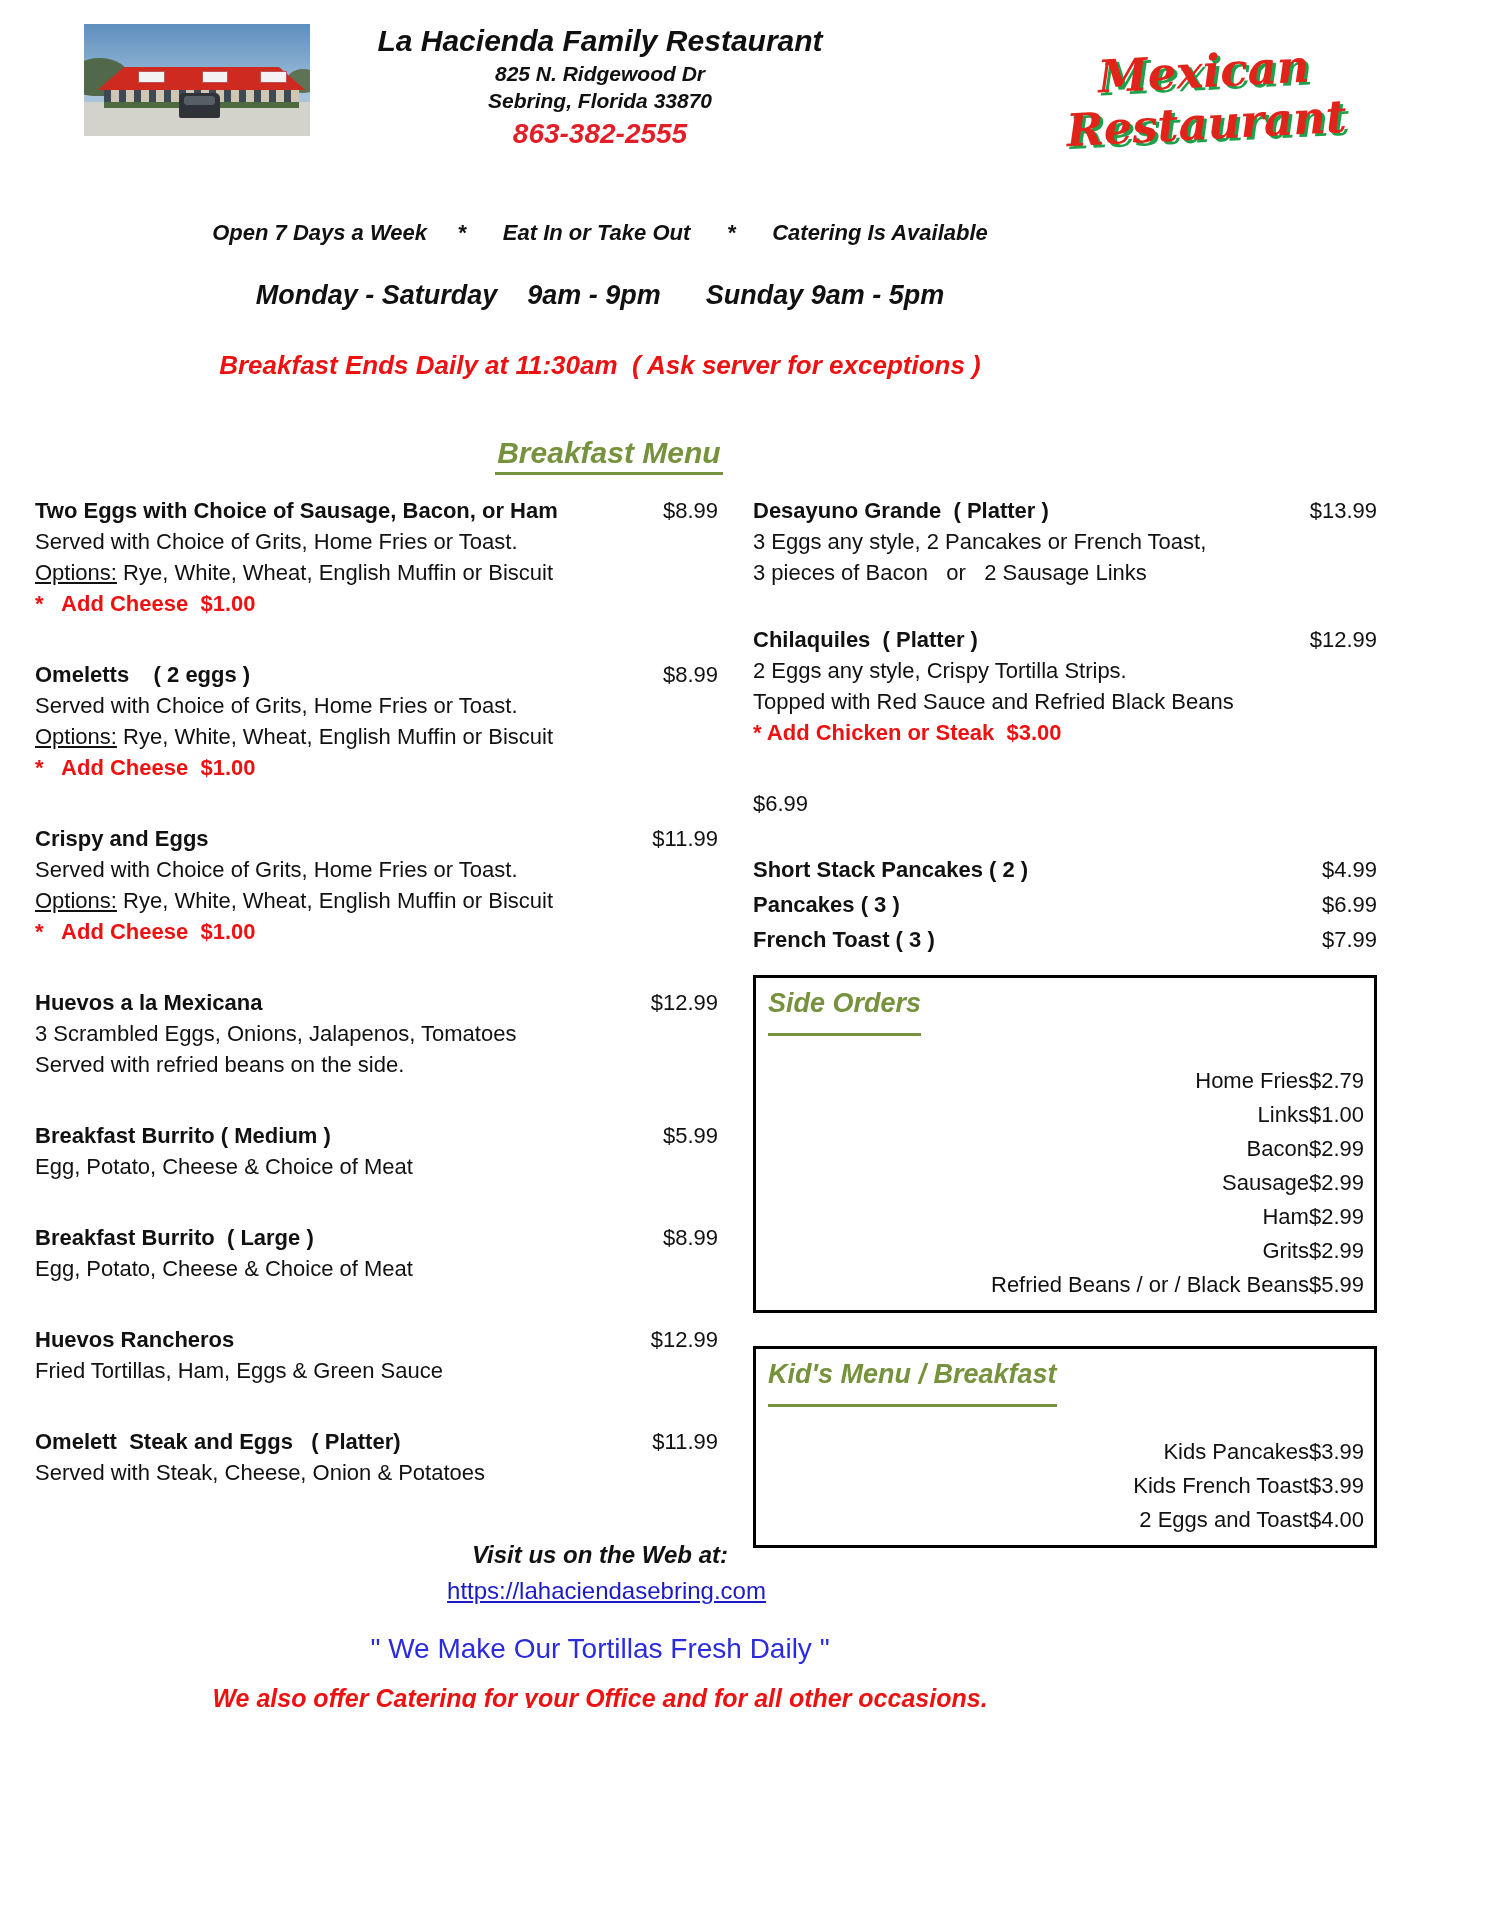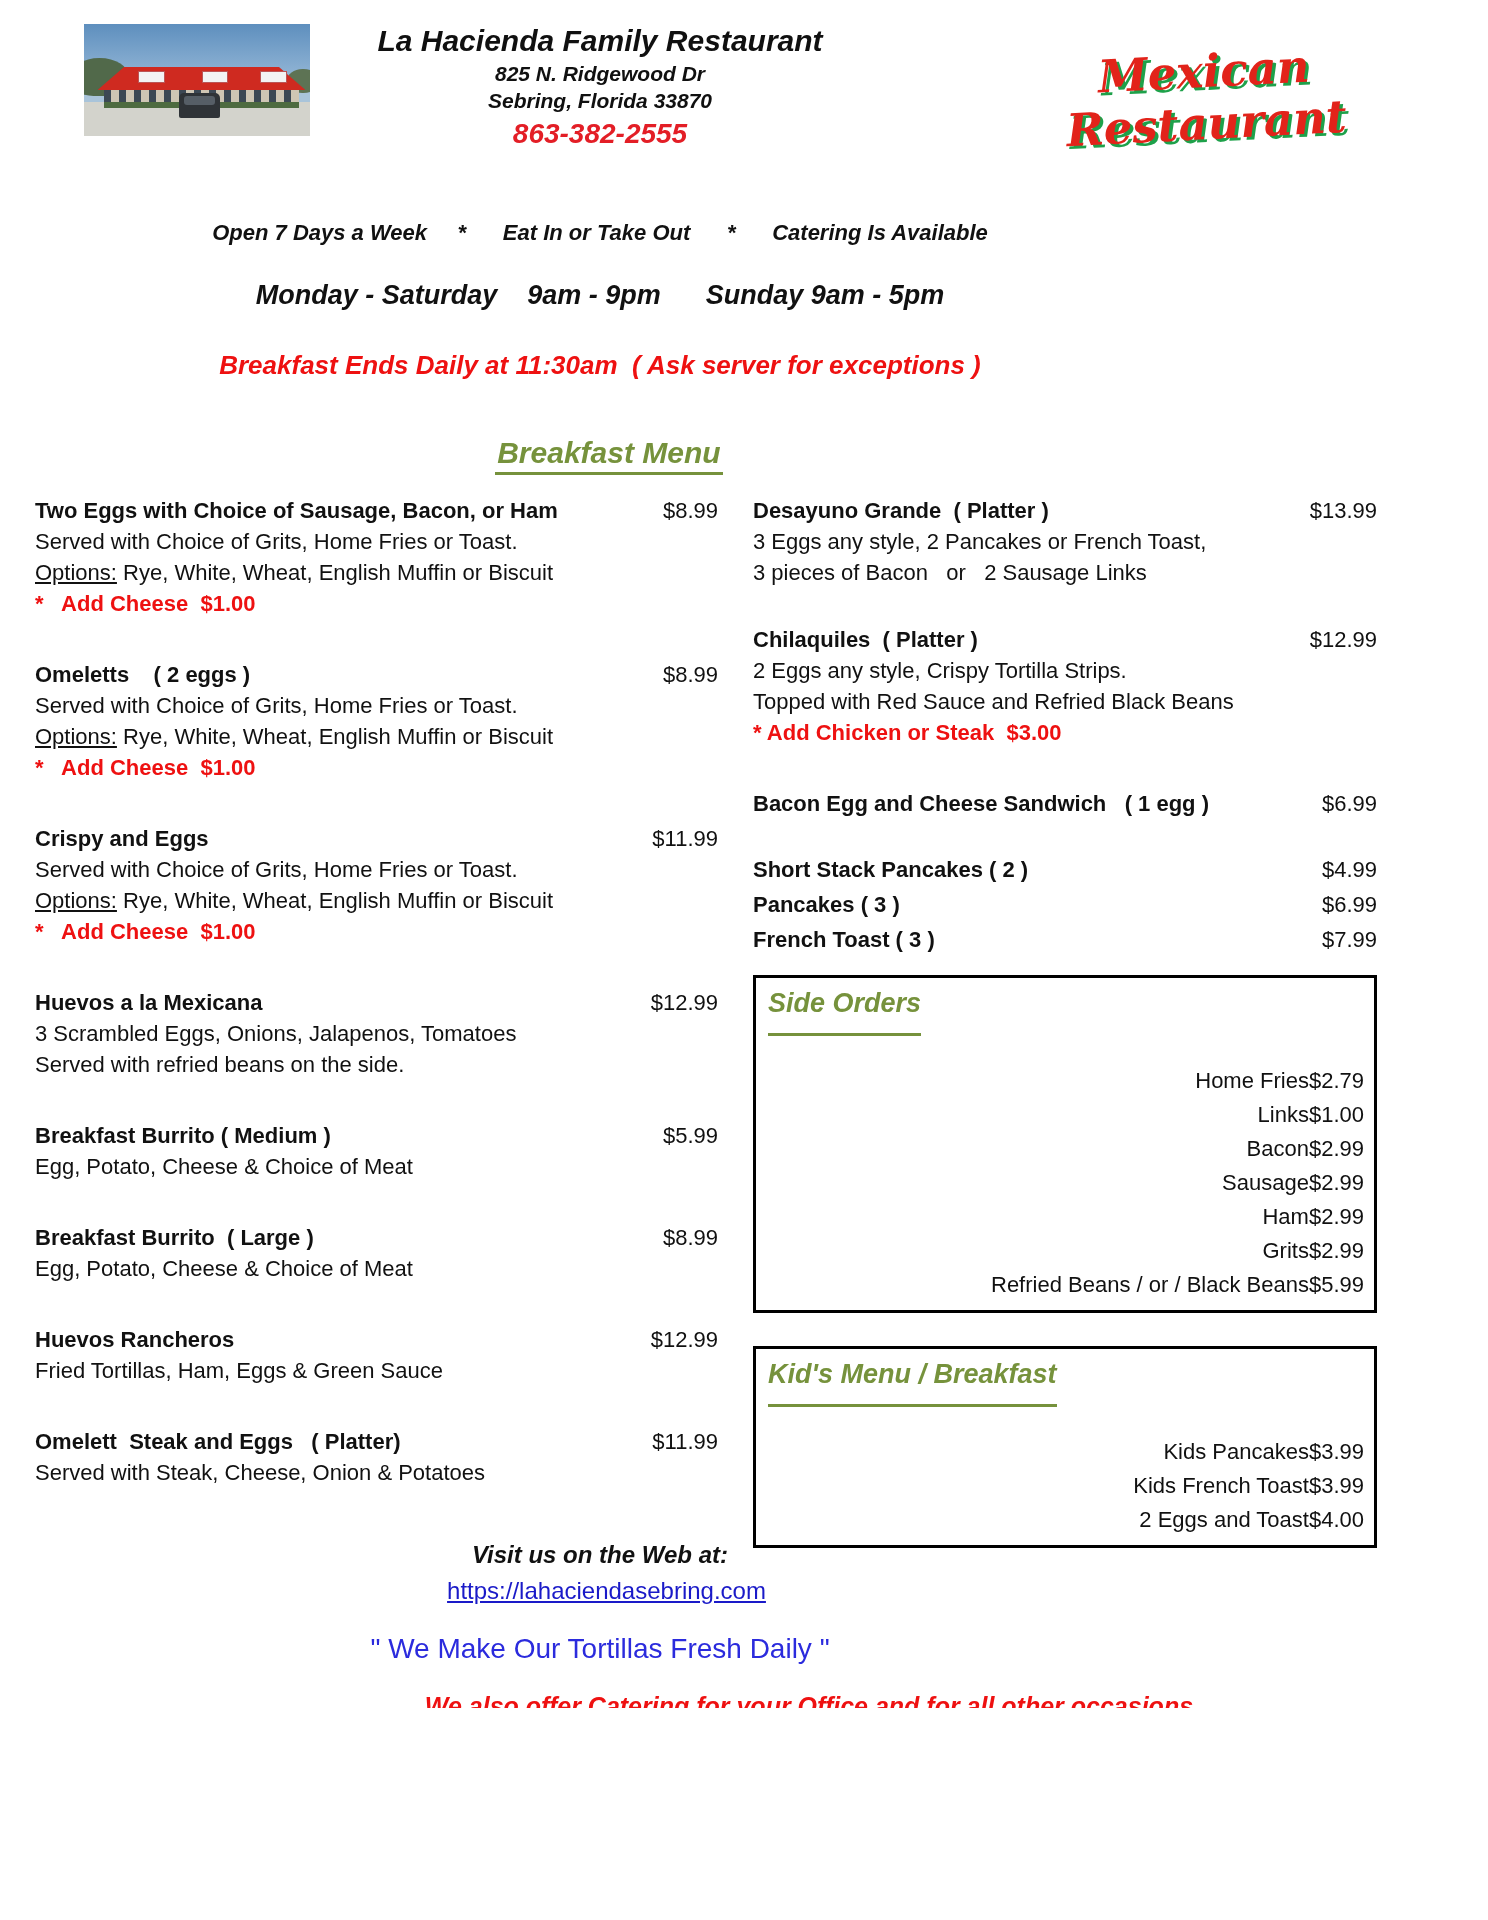--- a/index.html
+++ b/index.html
@@ -62,21 +62,21 @@
                border-bottom:3px solid var(--green);padding-bottom:14px;}
   .box-rows{margin-top:28px;}
   .box-row{display:flex;justify-content:flex-end;font-size:22px;line-height:34px;}
   .box-row span{white-space:pre;}
   
   .footer{position:absolute;left:0;top:1540px;width:1200px;text-align:center;}
   .f-visit{font:italic 700 24px/30px "Liberation Sans",sans-serif;}
   .f-url{margin-top:6px;font:400 24px/30px "Liberation Sans",sans-serif;padding-left:13px;}
   .f-url a{color:var(--link-blue);text-decoration:underline;}
   .f-quote{margin-top:26px;font:400 28px/34px "Liberation Sans",sans-serif;color:var(--quote-blue);white-space:pre;}
-  .f-catering{margin-top:24px;font:italic 700 25px/32px "Liberation Sans",sans-serif;color:var(--red);text-align:right;}
+  .f-catering{margin-top:16px;font:italic 700 25px/32px "Liberation Sans",sans-serif;color:var(--red);}
   .f-call{margin-top:22px;font:italic 700 28px/34px "Liberation Sans",sans-serif;white-space:pre;}
 </style>
 </head>
 <body>
 
 <div class="page" style="--red: #EE1111; --phone-red: #E31E26; --green: #76923C; --link-blue: #1A1AC8; --quote-blue: #2B2BDD;">
 
   <div class="photo">
     <div class="ph-tree-l"></div>
     <div class="ph-tree-r"></div>
@@ -184,21 +184,20 @@
           <div class="item-head">
             <span class="item-name">Chilaquiles  ( Platter )</span>
             <span class="item-price">$12.99</span>
           </div>
           <div class="item-desc">2 Eggs any style, Crispy Tortilla Strips.</div>
           <div class="item-desc">Topped with Red Sauce and Refried Black Beans</div>
           <div class="item-note">* Add Chicken or Steak  $3.00</div>
         </div>
         <div class="menu-item">
           <div class="item-head">
-            <span class="item-name">Bacon Egg and Cheese Sandwich   ( 1 egg )</span>
             <span class="item-price">$6.99</span>
           </div>
         </div>
         <div class="menu-item">
           <div class="item-head">
             <span class="item-name">Short Stack Pancakes ( 2 )</span>
             <span class="item-price">$4.99</span>
           </div>
         </div>
         <div class="menu-item">

